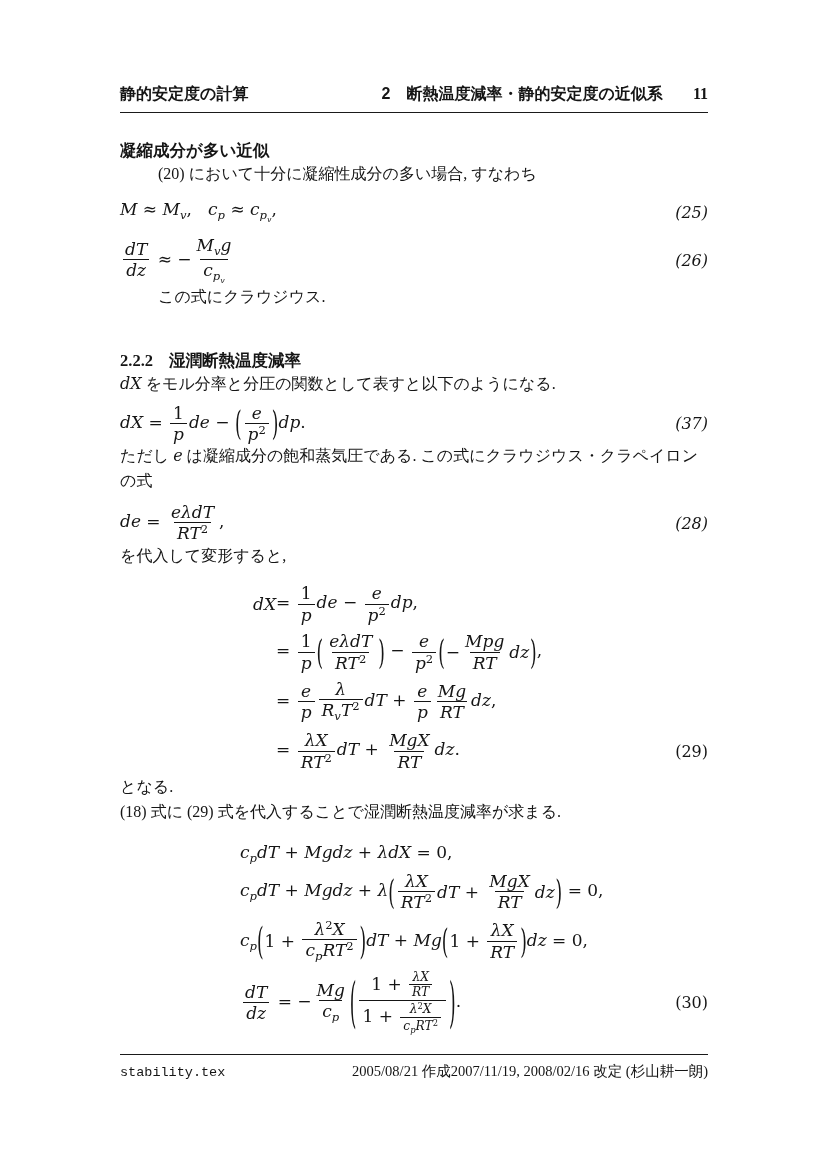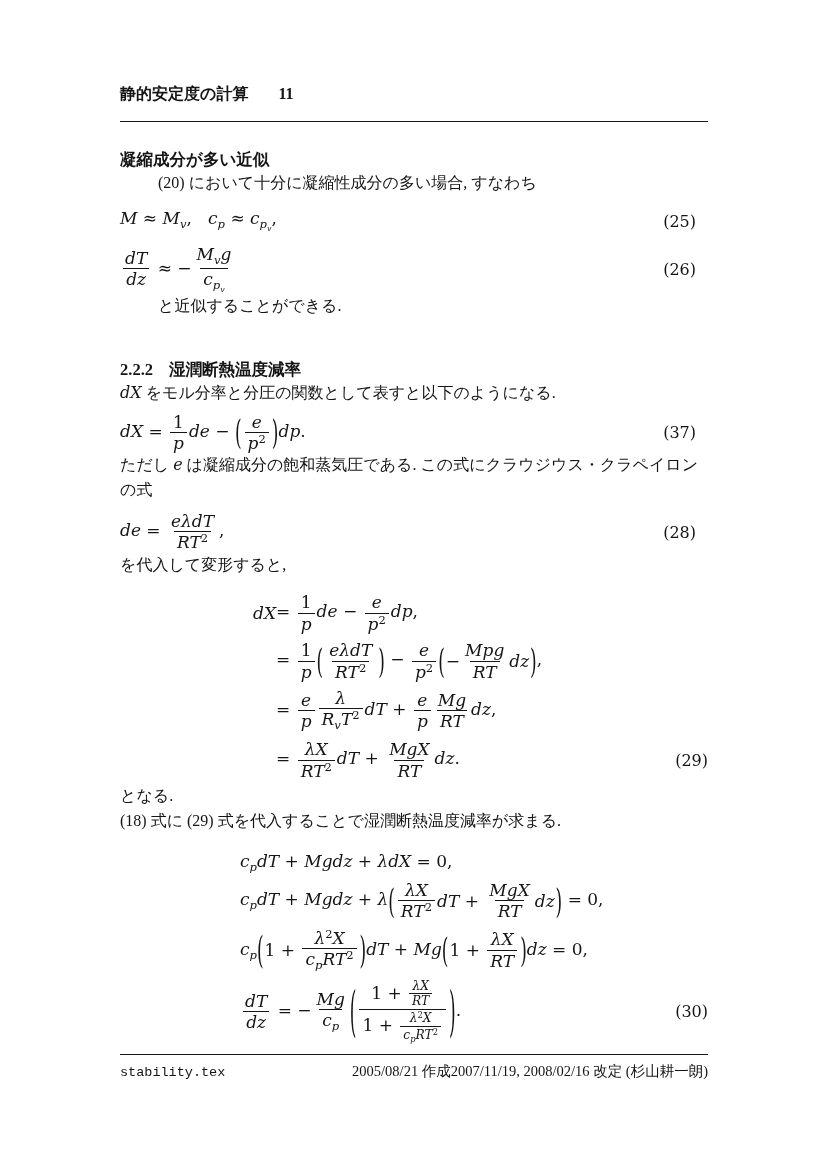--- a/index.html
+++ b/index.html
@@ -2,21 +2,21 @@
 <html><head>
 <meta charset="utf-8">
 <style>
   html,body{margin:0;padding:0;}
   body{
     width:826px;height:1169px;position:relative;background:#ffffff;color:#151515;
     font-family:"Liberation Serif","DejaVu Serif",serif;overflow:hidden;
   }
   .content{position:absolute;left:120px;top:0;width:588px;}
   
-  .header{margin-top:84px;display:flex;align-items:baseline;border-bottom:1.5px solid #1a1a1a;padding-bottom:16px;font-weight:bold;font-size:16px;}
+  .header{margin-top:84px;display:flex;align-items:baseline;border-bottom:1.5px solid #1a1a1a;padding-bottom:7px;font-weight:bold;font-size:16px;}
   .h-left{font-family:"Liberation Sans","DejaVu Sans",sans-serif;}
   .h-sec{margin-left:auto;font-family:"Liberation Sans","DejaVu Sans",sans-serif;}
   .h-page{margin-left:30px;font-family:"Liberation Serif","DejaVu Serif",serif;}
   
   .bhead{font-family:"Liberation Sans","DejaVu Sans",sans-serif;font-weight:bold;font-size:16.5px;margin:27px 0 0 0;}
   .sechead{margin:40px 0 0 0;font-size:16.5px;font-weight:bold;}
   .sechead .num{font-family:"Liberation Serif","DejaVu Serif",serif;margin-right:16px;}
   .sechead .ttl{font-family:Liberation Sans, sans-serif;}
   
   p.body{margin:0;font-size:16px;line-height:1.55;}
@@ -34,36 +34,37 @@
   .mfrac .mfrac{font-size:0.72em;}
   .mgrp{white-space:nowrap;}
   .msub{font-size:0.68em;vertical-align:-0.35em;}
   .msup{font-size:0.68em;vertical-align:0.5em;}
   .mparen{display:inline-flex;align-items:center;vertical-align:middle;}
   .pfence{display:inline-block;font-style:normal;}
   .pbody{display:inline-flex;align-items:center;white-space:nowrap;padding:0 1px;}
   
   .eq{position:relative;display:flex;align-items:center;min-height:30px;}
   .eqno{font-size:16px;font-family:"DejaVu Serif","Liberation Serif",serif;}
-  .eq>.eqno{position:absolute;right:12px;top:50%;transform:translateY(-50%);}
+  .eq>.eqno{position:absolute;right:0;top:50%;transform:translateY(-50%);font-style:italic;}
   .eqlines{display:flex;flex-direction:column;margin-left:120px;}
   .eqline{display:flex;align-items:center;margin:3px 0;}
   .eqline .lhs{width:36px;text-align:right;}
   .eqline>.eqno{margin-left:auto;}
   
   .footer{position:absolute;left:120px;width:588px;top:1054px;border-top:1.5px solid #1a1a1a;padding-top:7px;display:flex;justify-content:space-between;align-items:baseline;font-size:14.5px;}
   .f-left{font-family:"Liberation Mono","DejaVu Sans Mono",monospace;font-size:13.5px;}
 </style>
 </head>
 <body>
 
 <div class="content">
 
   <div class="header">
     <span class="h-left">静的安定度の計算</span>
+    <span class="h-sec">2　断熱温度減率・静的安定度の近似系</span>
     <span class="h-page">11</span>
   </div>
 
   <div class="bhead">凝縮成分が多い近似</div>
 
   <p class="body indent mt8">(20) において十分に凝縮性成分の多い場合, すなわち</p>
 
   <div class="eq math mt10">
     <span><span class="mi">M</span><span class="mn"> ≈ </span><span class="mgrp"><span class="mi">M</span><span class="msub"><span class="mi">v</span></span></span><span class="mn">,   </span><span class="mgrp"><span class="mi">c</span><span class="msub"><span class="mi">p</span></span></span><span class="mn"> ≈ </span><span class="mgrp"><span class="mi">c</span><span class="msub"><span class="mgrp"><span class="mi">p</span><span class="msub"><span class="mi">v</span></span></span></span></span><span class="mn">,</span></span>
     <span class="eqno">(25)</span>
@@ -74,21 +75,21 @@
     <span><span class="mfrac">
           <span class="num"><span class="mi">dT</span></span>
           <span class="den"><span class="mi">dz</span></span>
         </span><span class="mn"> ≈ −</span><span class="mfrac">
           <span class="num"><span class="mgrp"><span class="mi">M</span><span class="msub"><span class="mi">v</span></span></span><span class="mi">g</span></span>
           <span class="den"><span class="mgrp"><span class="mi">c</span><span class="msub"><span class="mgrp"><span class="mi">p</span><span class="msub"><span class="mi">v</span></span></span></span></span></span>
         </span></span>
     <span class="eqno">(26)</span>
   </div>
 
-  <p class="body indent mt8">と近似することができる.</p>
+  <p class="body indent mt8">この式にクラウジウス.</p>
 
   <div class="sechead">
     <span class="num">2.2.2</span><span class="ttl">湿潤断熱温度減率</span>
   </div>
 
   <p class="body mt30"><span class="inline-math">dX</span><span> をモル分率と分圧の関数として表すと以下のようになる.</span></p>
 
   <div class="eq math mt6">
     <span><span class="mi">dX</span><span class="mn"> = </span><span class="mfrac">
           <span class="num"><span class="mn">1</span></span>

